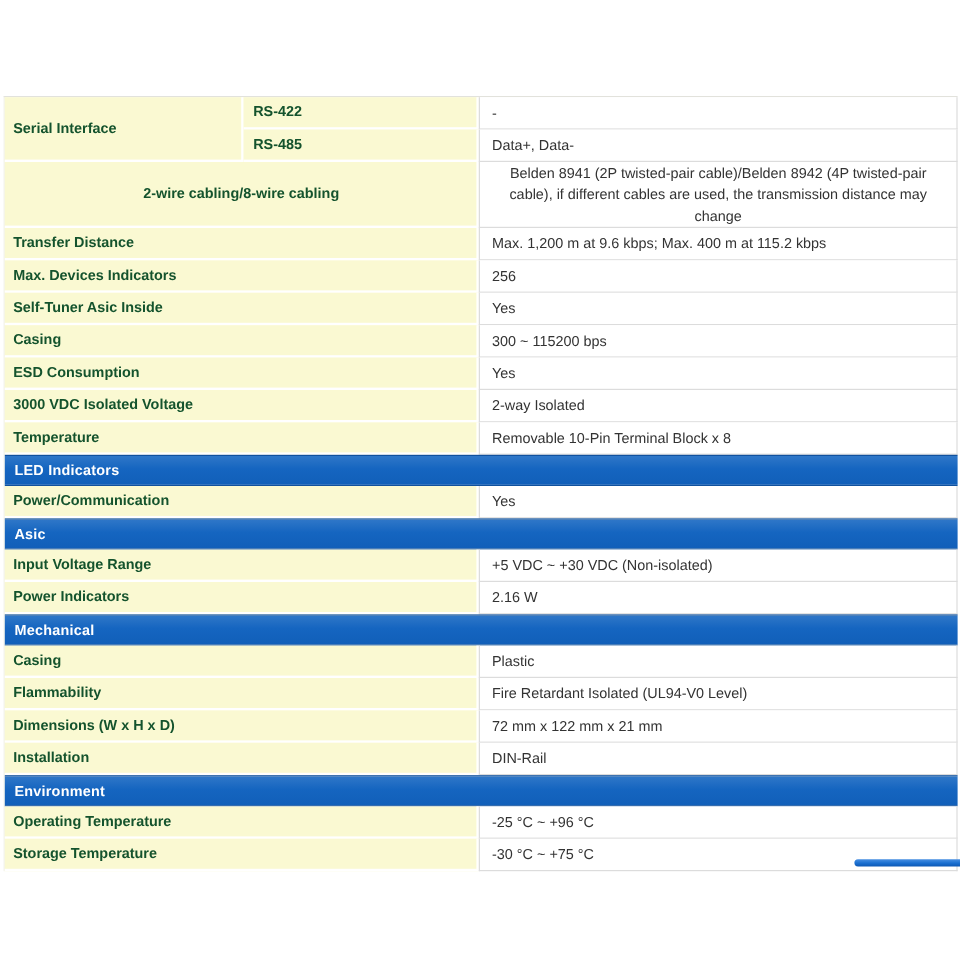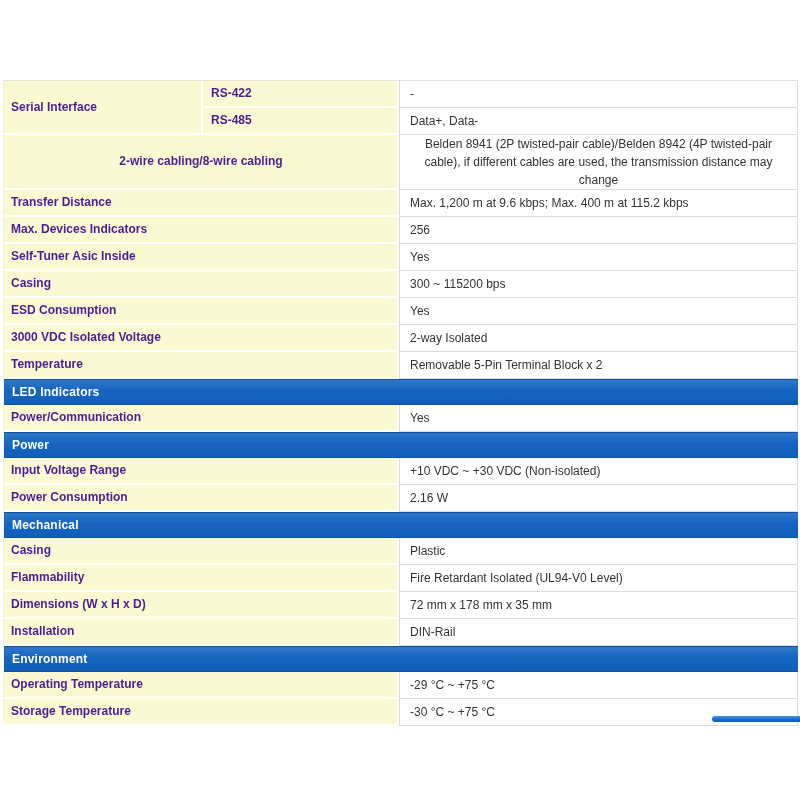--- a/index.html
+++ b/index.html
@@ -34,21 +34,21 @@
   td {
     vertical-align: middle;
     overflow: hidden;
   }
   td.label {
     background: var(--label-bg, #faf9d2);
     border-right: 2px solid #ffffff;
     border-bottom: 2px solid #ffffff;
     font-weight: bold;
     font-size: 12px;
-    color: #4c1d95;
+    color: #14532d;
     padding: 0 6px 0 7px;
     height: 25px;
     line-height: 1.25;
   }
   td.sublabel {
     padding-left: 8px;
   }
   td.value {
     background: #ffffff;
     border-left: 1px solid #dcdcdc;
@@ -130,65 +130,65 @@
           <tr>
             <td class="label" colspan="2">ESD Consumption</td>
             <td class="value">Yes</td>
           </tr>
           <tr>
             <td class="label" colspan="2">3000 VDC Isolated Voltage</td>
             <td class="value">2-way Isolated</td>
           </tr>
           <tr>
             <td class="label" colspan="2">Temperature</td>
-            <td class="value">Removable 5-Pin Terminal Block x 2</td>
+            <td class="value">Removable 10-Pin Terminal Block x 8</td>
           </tr>
           <tr>
             <td class="section" colspan="3">LED Indicators</td>
           </tr>
           <tr>
             <td class="label" colspan="2">Power/Communication</td>
             <td class="value">Yes</td>
           </tr>
           <tr>
-            <td class="section" colspan="3">Power</td>
+            <td class="section" colspan="3">Asic</td>
           </tr>
           <tr>
             <td class="label" colspan="2">Input Voltage Range</td>
-            <td class="value">+10 VDC ~ +30 VDC (Non-isolated)</td>
+            <td class="value">+5 VDC ~ +30 VDC (Non-isolated)</td>
           </tr>
           <tr>
-            <td class="label" colspan="2">Power Consumption</td>
+            <td class="label" colspan="2">Power Indicators</td>
             <td class="value">2.16 W</td>
           </tr>
           <tr>
             <td class="section" colspan="3">Mechanical</td>
           </tr>
           <tr>
             <td class="label" colspan="2">Casing</td>
             <td class="value">Plastic</td>
           </tr>
           <tr>
             <td class="label" colspan="2">Flammability</td>
             <td class="value">Fire Retardant Isolated (UL94-V0 Level)</td>
           </tr>
           <tr>
             <td class="label" colspan="2">Dimensions (W x H x D)</td>
-            <td class="value">72 mm x 178 mm x 35 mm</td>
+            <td class="value">72 mm x 122 mm x 21 mm</td>
           </tr>
           <tr>
             <td class="label" colspan="2">Installation</td>
             <td class="value">DIN-Rail</td>
           </tr>
           <tr>
             <td class="section" colspan="3">Environment</td>
           </tr>
           <tr>
             <td class="label" colspan="2">Operating Temperature</td>
-            <td class="value">-29 °C ~ +75 °C</td>
+            <td class="value">-25 °C ~ +96 °C</td>
           </tr>
           <tr>
             <td class="label" colspan="2">Storage Temperature</td>
             <td class="value">-30 °C ~ +75 °C</td>
           </tr>
         </tbody>
     </table>
   </div>
   <div class="blue-bar"></div>
 </div>

